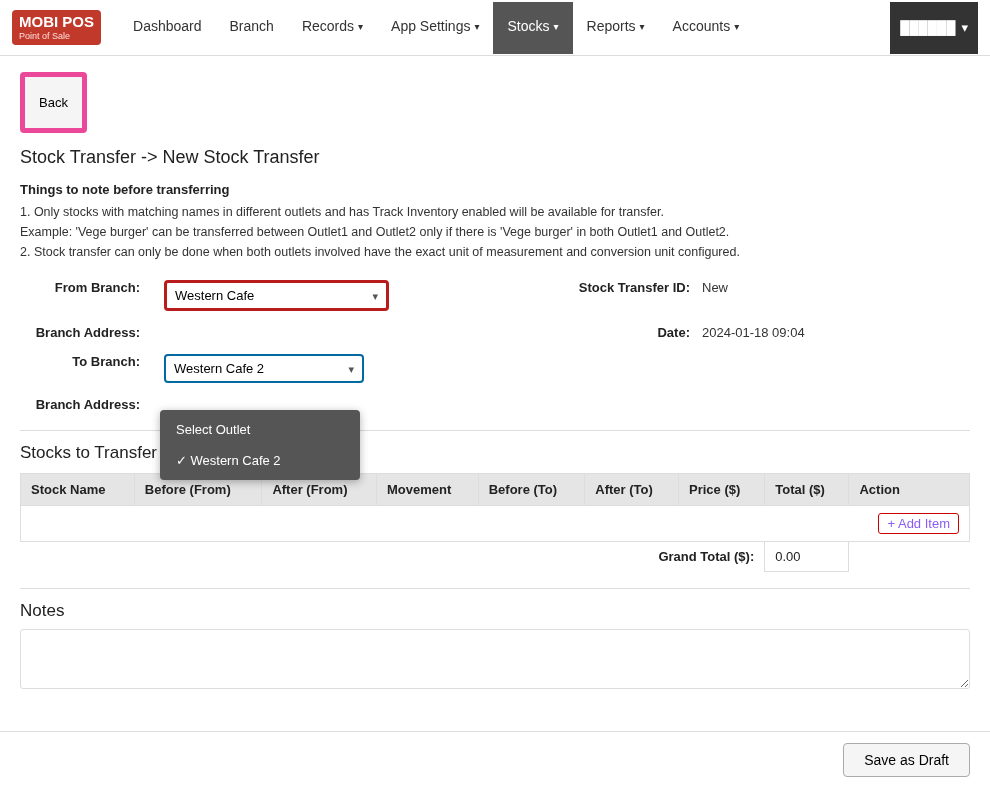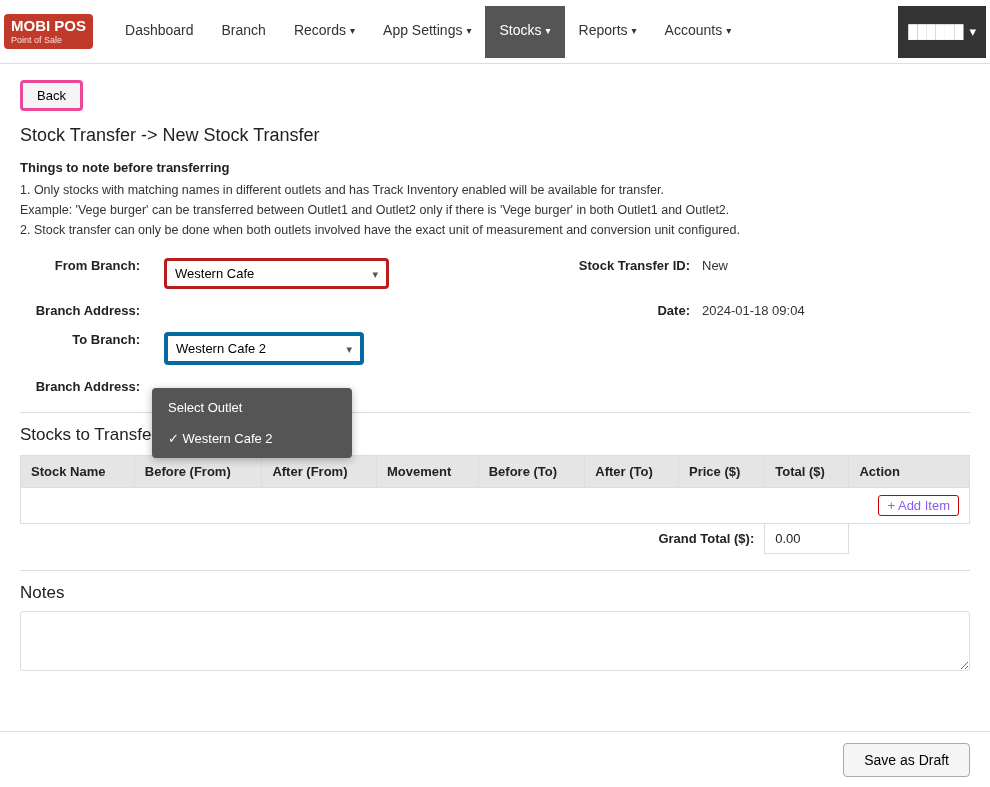--- a/index.html
+++ b/index.html
@@ -2,21 +2,21 @@
 <html><head>
   <meta charset="utf-8">
   <style>
     * { box-sizing: border-box; margin: 0; padding: 0; }
     body { font-family: Arial, sans-serif; font-size: 14px; color: #222; background: #fff; width: 990px; min-height: 787px; }
 
     
     .navbar {
       display: flex; align-items: center;
       background: #fff; border-bottom: 1px solid #ddd;
-      padding: 0 4px; height: 64px;
+      padding: 0 12px; height: 56px;
     }
     .logo-box {
       display: flex; align-items: center; gap: 6px;
       background: #c0392b; border-radius: 4px; padding: 4px 7px;
       margin-right: 18px;
     }
     .logo-text { color: #fff; font-weight: bold; font-size: 15px; line-height: 1.1; }
     .logo-sub { color: #fdd; font-size: 9px; }
     .nav-items { display: flex; align-items: center; gap: 0; flex: 1; }
     .nav-item {
@@ -29,21 +29,21 @@
     .nav-user {
       margin-left: auto; display: flex; align-items: center;
       padding: 0 10px; height: 52px; cursor: pointer;
       background: #333; color: #fff; font-size: 13px; gap: 6px;
     }
 
     
     .content { padding: 16px 20px; }
 
     .back-btn {
-      border: 3px solid #ec4899; background: #f5f5f5; padding: 5px 14px;
+      border: 5px solid #ec4899; background: #f5f5f5; padding: 18px 14px;
       border-radius: 4px; cursor: pointer; font-size: 13px; margin-bottom: 14px;
       display: inline-block;
     }
 
     .page-title { font-size: 18px; font-weight: normal; margin-bottom: 14px; }
 
     .notice-box { margin-bottom: 18px; }
     .notice-title { font-weight: bold; margin-bottom: 5px; font-size: 13px; }
     .notice-text { font-size: 12.5px; color: #333; line-height: 1.6; }
 
@@ -67,34 +67,34 @@
       cursor: pointer;
     }
     .select-caret {
       position: absolute; right: 8px; top: 50%; transform: translateY(-50%);
       font-size: 11px; pointer-events: none; color: #555;
     }
 
     
     .dropdown-popup {
       position: absolute;
-      top: 56px; left: 132px;
+      top: 56px; left: 140px;
       background: #555; color: #fff;
       border-radius: 4px; padding: 4px 0;
       min-width: 200px; z-index: 100;
       box-shadow: 0 2px 8px rgba(0,0,0,0.3);
     }
     .dropdown-popup-item {
       padding: 8px 16px; font-size: 13px; cursor: pointer;
     }
     .dropdown-popup-item.selected { }
 
     
     .to-branch-wrapper {
-      border: 4px solid #0369a1; border-radius: 4px; position: relative;
+      border: 2px solid #0369a1; border-radius: 4px; position: relative;
       width: 200px;
     }
     .to-branch-wrapper select {
       width: 100%; padding: 5px 28px 5px 8px; font-size: 13px;
       border: none; outline: none; background: transparent; appearance: none;
       cursor: pointer;
     }
 
     
     .section-title { font-size: 17px; font-weight: normal; margin-bottom: 10px; border-top: 1px solid #ddd; padding-top: 12px; }

